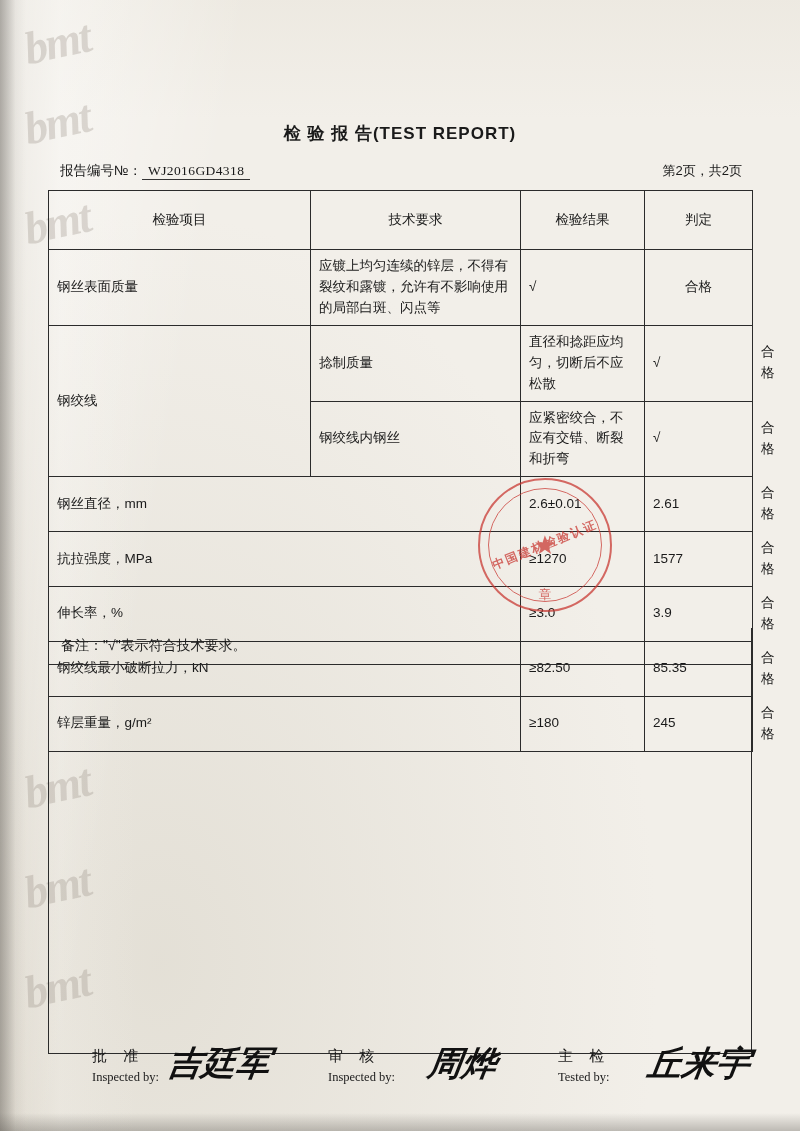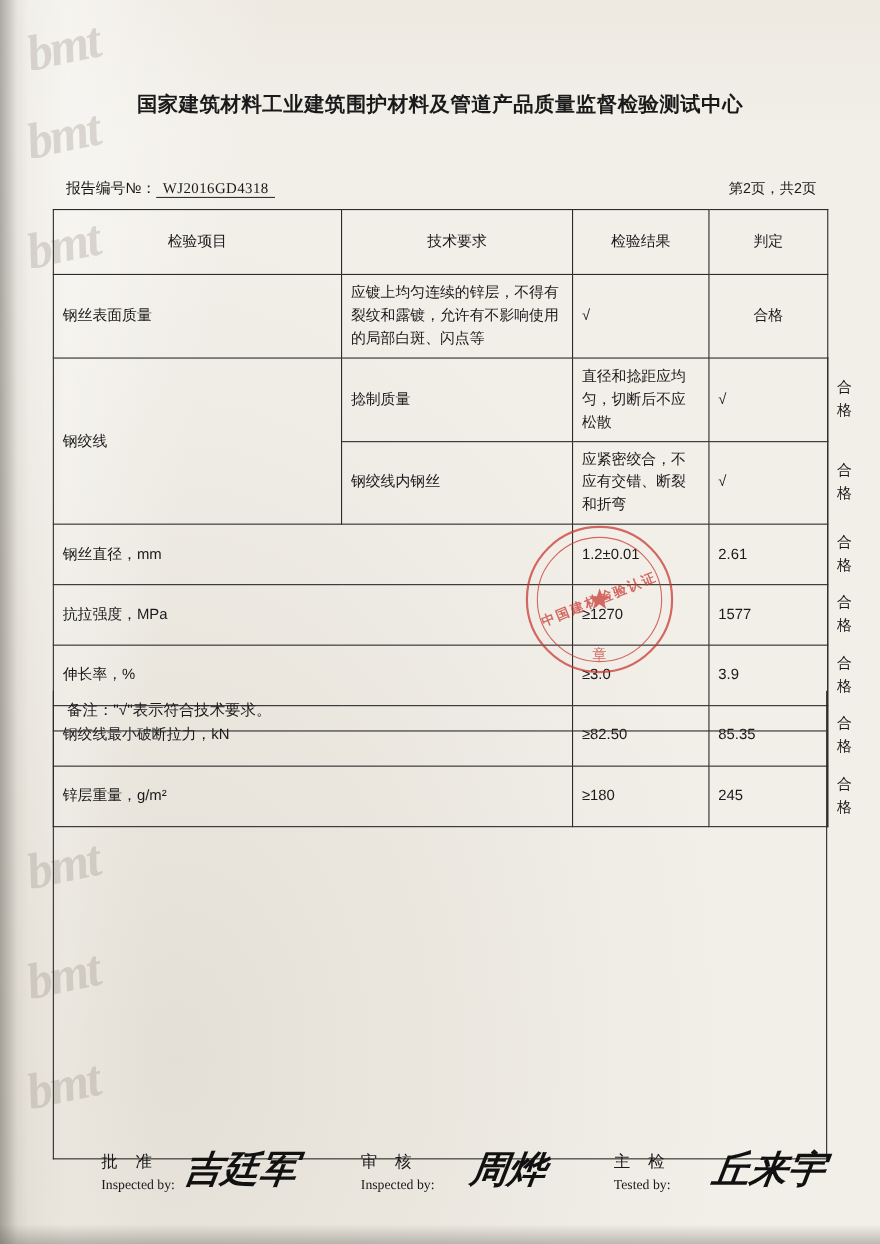--- a/index.html
+++ b/index.html
@@ -239,21 +239,21 @@
 
   <div class="watermark" style="top:16px;">bmt</div>
   <div class="watermark" style="top:96px;">bmt</div>
   <div class="watermark" style="top:196px;">bmt</div>
   <div class="watermark" style="top:760px;">bmt</div>
   <div class="watermark" style="top:860px;">bmt</div>
   <div class="watermark" style="top:960px;">bmt</div>
 
   <div class="content">
 
-    <div class="title-main">国家建筑材料工业建筑围护材料及管道产品质量监督检验测试中心</div>
+    <div class="title-sub">检 验 报 告(TEST REPORT)</div>
 
     <div class="report-no">
       <span>报告编号№：</span><span class="num">WJ2016GD4318</span>
     </div>
 
     <div class="page-no">第2页，共2页</div>
 
     <table class="report">
       <colgroup>
         <col class="c-item">
@@ -286,21 +286,21 @@
 
         <tr style="height:42px;">
           <td class="sub-label">钢绞线内钢丝</td>
           <td class="cell-left">应紧密绞合，不应有交错、断裂和折弯</td>
           <td class="cell-left check">√</td>
           <td class="cell-center">合格</td>
         </tr>
 
         <tr style="height:42px;">
           <td class="cell-left" colspan="2">钢丝直径，mm</td>
-          <td class="cell-left">1.2±0.01</td>
+          <td class="cell-left">2.6±0.01</td>
           <td class="cell-left">2.61</td>
           <td class="cell-center">合格</td>
         </tr>
 
         <tr style="height:42px;">
           <td class="cell-left" colspan="2">抗拉强度，MPa</td>
           <td class="cell-left">≥1270</td>
           <td class="cell-left">1577</td>
           <td class="cell-center">合格</td>
         </tr>

